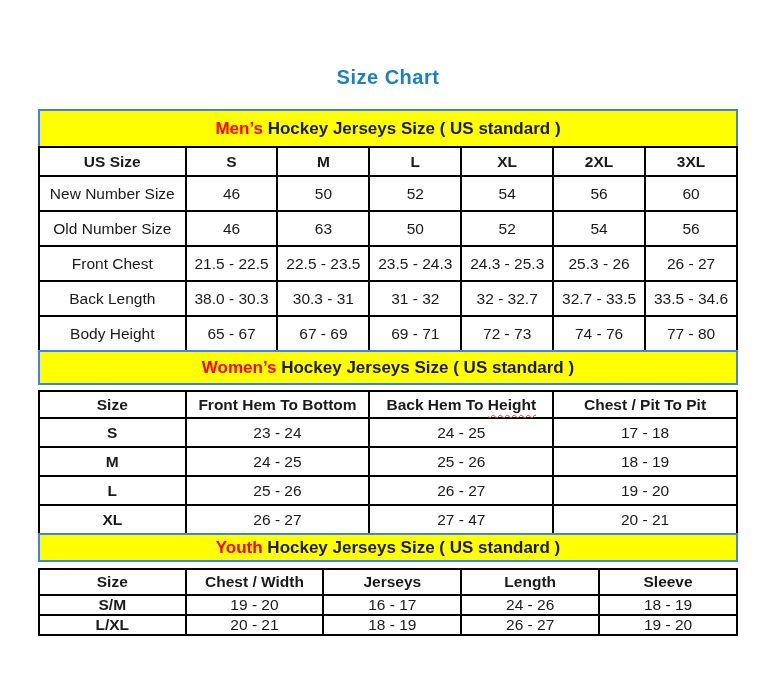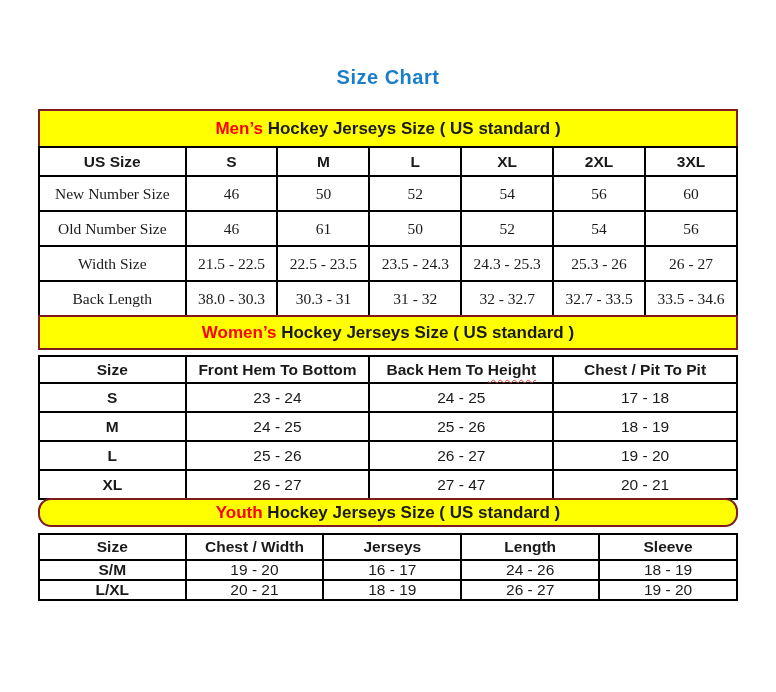--- a/index.html
+++ b/index.html
@@ -12,29 +12,29 @@
   .page-title {
     text-align:center;
     color:#1b7ec9;
     font-size:20px;
     font-weight:700;
     line-height:1.1;
     margin-bottom:21px;
     letter-spacing:0.5px;
   }
   .band {
-    border:2px solid #7f1d1d;
+    border:2px solid #3b82f6;
     background:#ffff00;
     text-align:center;
     font-weight:700;
     font-size:17px;
   }
   .band-men   { line-height:35px; }
   .band-women { line-height:31px; margin-top:-2px; }
-  .band-youth { line-height:25px; margin-top:-2px;border-radius:13px; }
+  .band-youth { line-height:25px; margin-top:-2px; }
   .band .hl { color:#ff0000; }
   table {
     width:100%;
     border-collapse:collapse;
     table-layout:fixed;
     background:#ffffff;
   }
   .tbl-men   { margin-top:-2px; }
   .tbl-women { margin-top:5px; }
   .tbl-youth { margin-top:6px; }
@@ -42,21 +42,21 @@
     border:2px solid #000;
     text-align:center;
     vertical-align:middle;
     padding:0 2px;
     font-size:15.5px;
     font-weight:400;
     white-space:nowrap;
   }
   th { font-weight:700; }
   .tbl-men   thead tr { height:29px; }
-  .tbl-men   tbody tr { height:35px;font-family:Liberation Serif, serif; }
+  .tbl-men   tbody tr { height:35px; }
   .tbl-women thead tr { height:27px; }
   .tbl-women tbody tr { height:29px; }
   .tbl-youth thead tr { height:26px; }
   .tbl-youth tbody tr { height:16px; }
   .row-label-bold { font-weight:700; }
   .misspelled {
     text-decoration-line:underline;
     text-decoration-style:wavy;
     text-decoration-color:#d43a3a;
     text-decoration-thickness:1px;
@@ -102,44 +102,53 @@
         <td>46</td>
         <td>50</td>
         <td>52</td>
         <td>54</td>
         <td>56</td>
         <td>60</td>
       </tr>
       <tr>
         <td>Old Number Size</td>
         <td>46</td>
-        <td>61</td>
+        <td>63</td>
         <td>50</td>
         <td>52</td>
         <td>54</td>
         <td>56</td>
       </tr>
       <tr>
-        <td>Width Size</td>
+        <td>Front Chest</td>
         <td>21.5 - 22.5</td>
         <td>22.5 - 23.5</td>
         <td>23.5 - 24.3</td>
         <td>24.3 - 25.3</td>
         <td>25.3 - 26</td>
         <td>26 - 27</td>
       </tr>
       <tr>
         <td>Back Length</td>
         <td>38.0 - 30.3</td>
         <td>30.3 - 31</td>
         <td>31 - 32</td>
         <td>32 - 32.7</td>
         <td>32.7 - 33.5</td>
         <td>33.5 - 34.6</td>
       </tr>
+      <tr>
+        <td>Body Height</td>
+        <td>65 - 67</td>
+        <td>67 - 69</td>
+        <td>69 - 71</td>
+        <td>72 - 73</td>
+        <td>74 - 76</td>
+        <td>77 - 80</td>
+      </tr>
     </tbody>
   </table>
 
   <div class="band band-women">
     <span class="hl">Women’s</span><span> Hockey Jerseys Size ( US standard )</span>
   </div>
 
   <table class="tbl-women">
     <colgroup>
       <col class="c-label">

